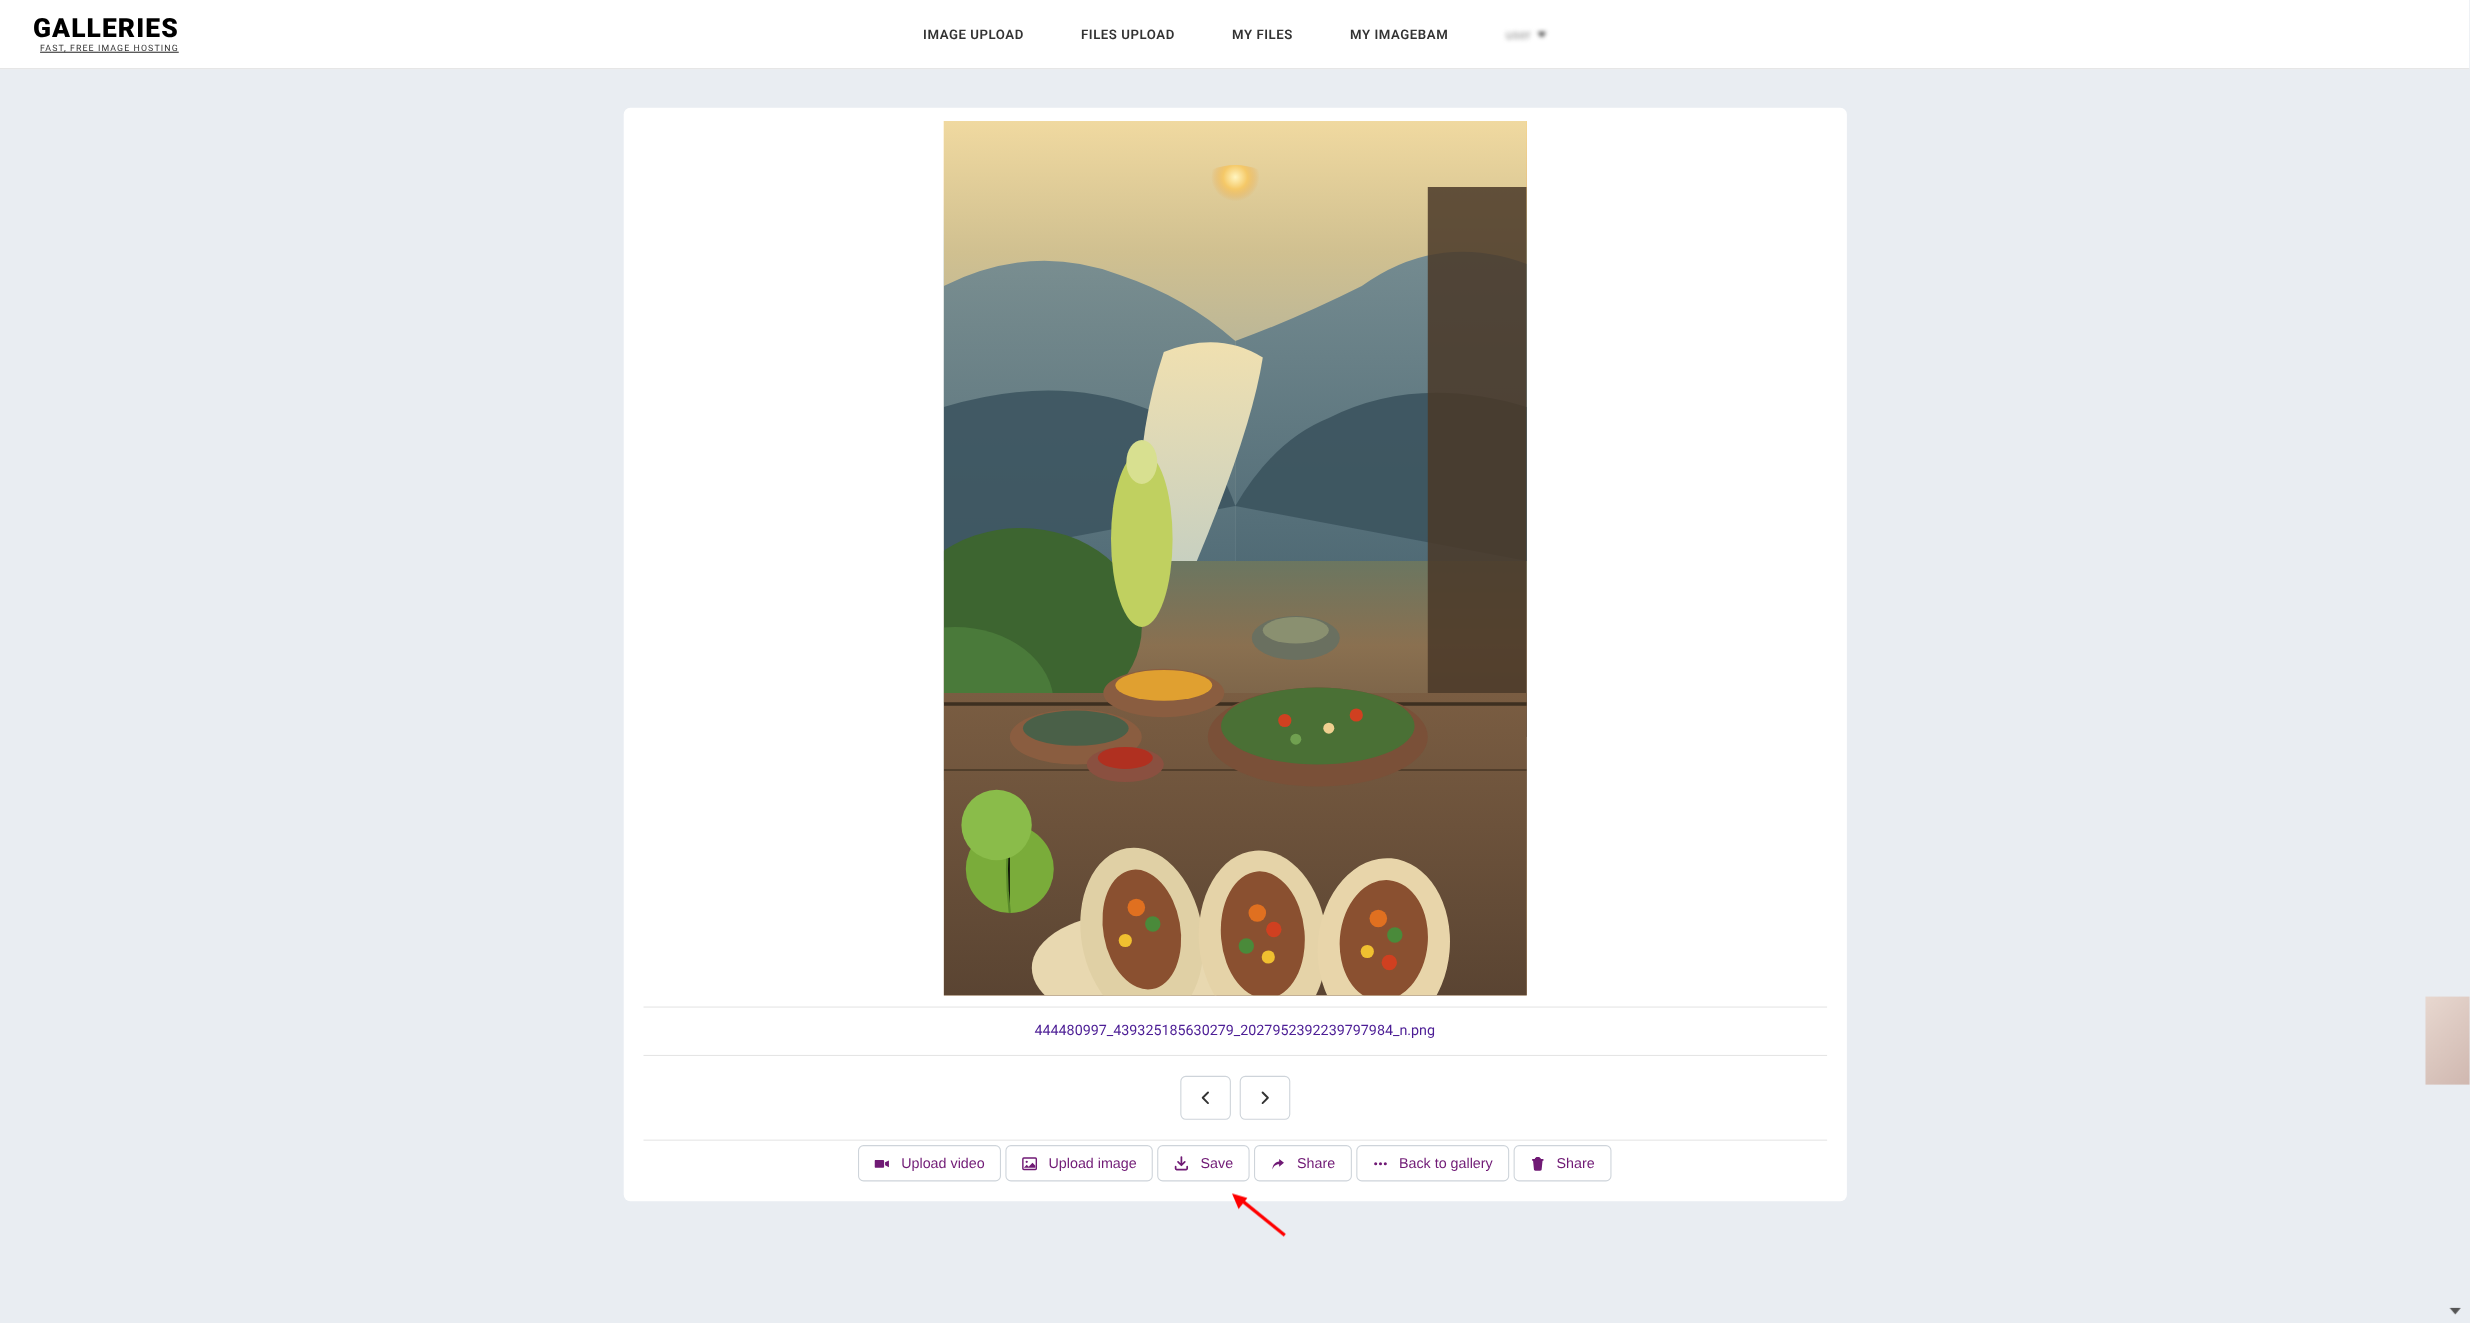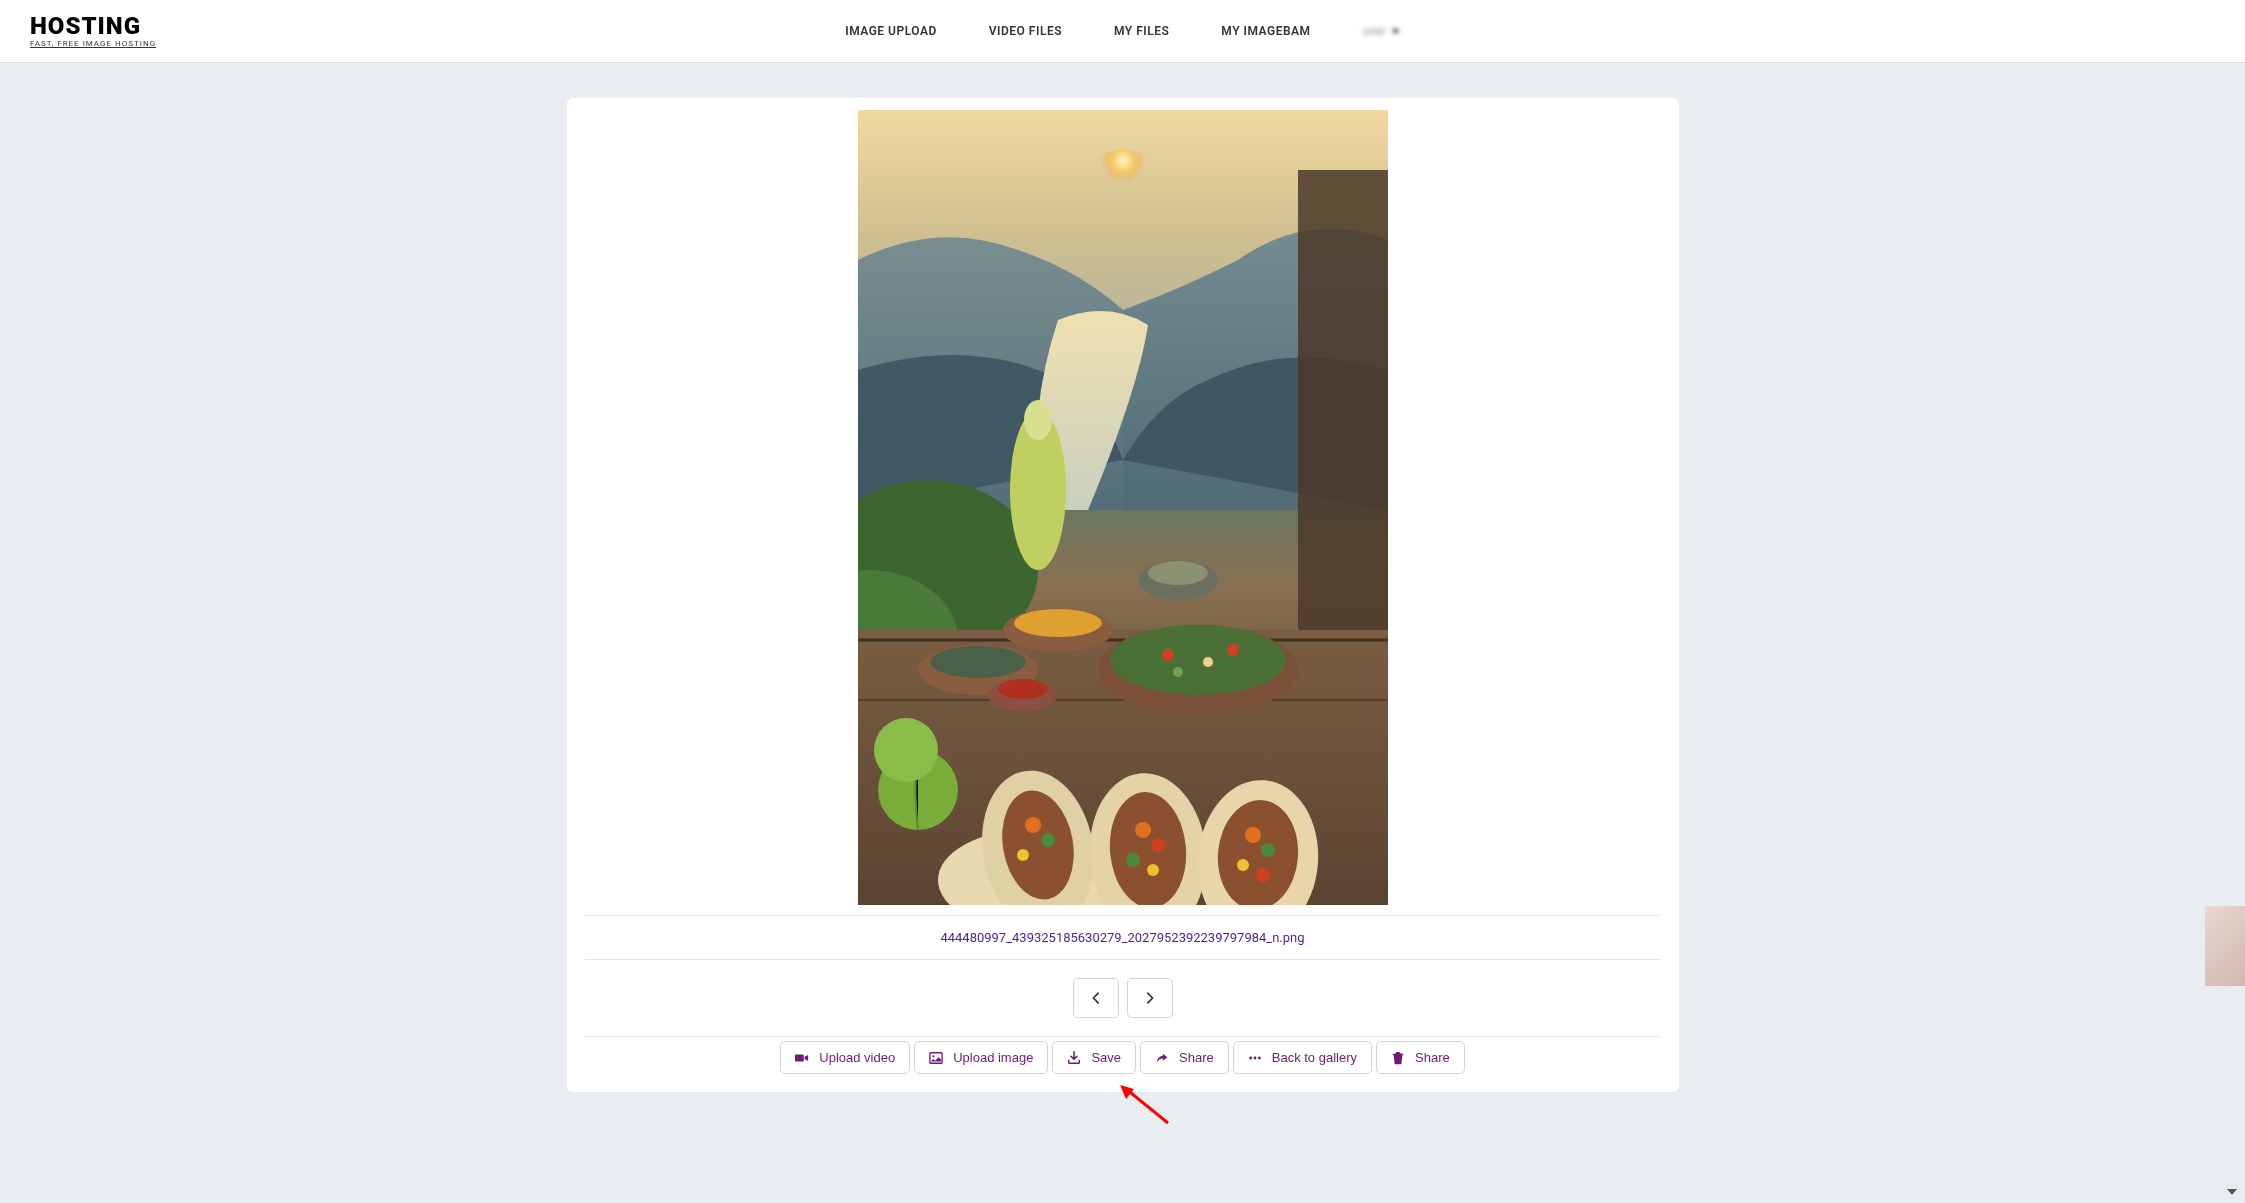--- a/index.html
+++ b/index.html
@@ -171,26 +171,26 @@
       height: 80px;
       background: linear-gradient(135deg, #e8d8d0, #d0b8b0);
       cursor: pointer;
     }
   </style>
 </head>
 <body>
 
 <div class="header">
   <div class="logo">
-    <span class="logo-main">HOSTING</span>
+    <span class="logo-main">GALLERIES</span>
     <span class="logo-sub">FAST, FREE IMAGE HOSTING</span>
   </div>
   <nav class="nav">
     <a class="nav-item">IMAGE UPLOAD</a>
-    <a class="nav-item">VIDEO FILES</a>
+    <a class="nav-item">FILES UPLOAD</a>
     <a class="nav-item">MY FILES</a>
     <a class="nav-item">MY IMAGEBAM</a>
     <div class="user-menu">
       <span>user</span>
       <span class="caret-down" style="filter:none"></span>
     </div>
   </nav>
 </div>
 
 <div class="content-wrap">

